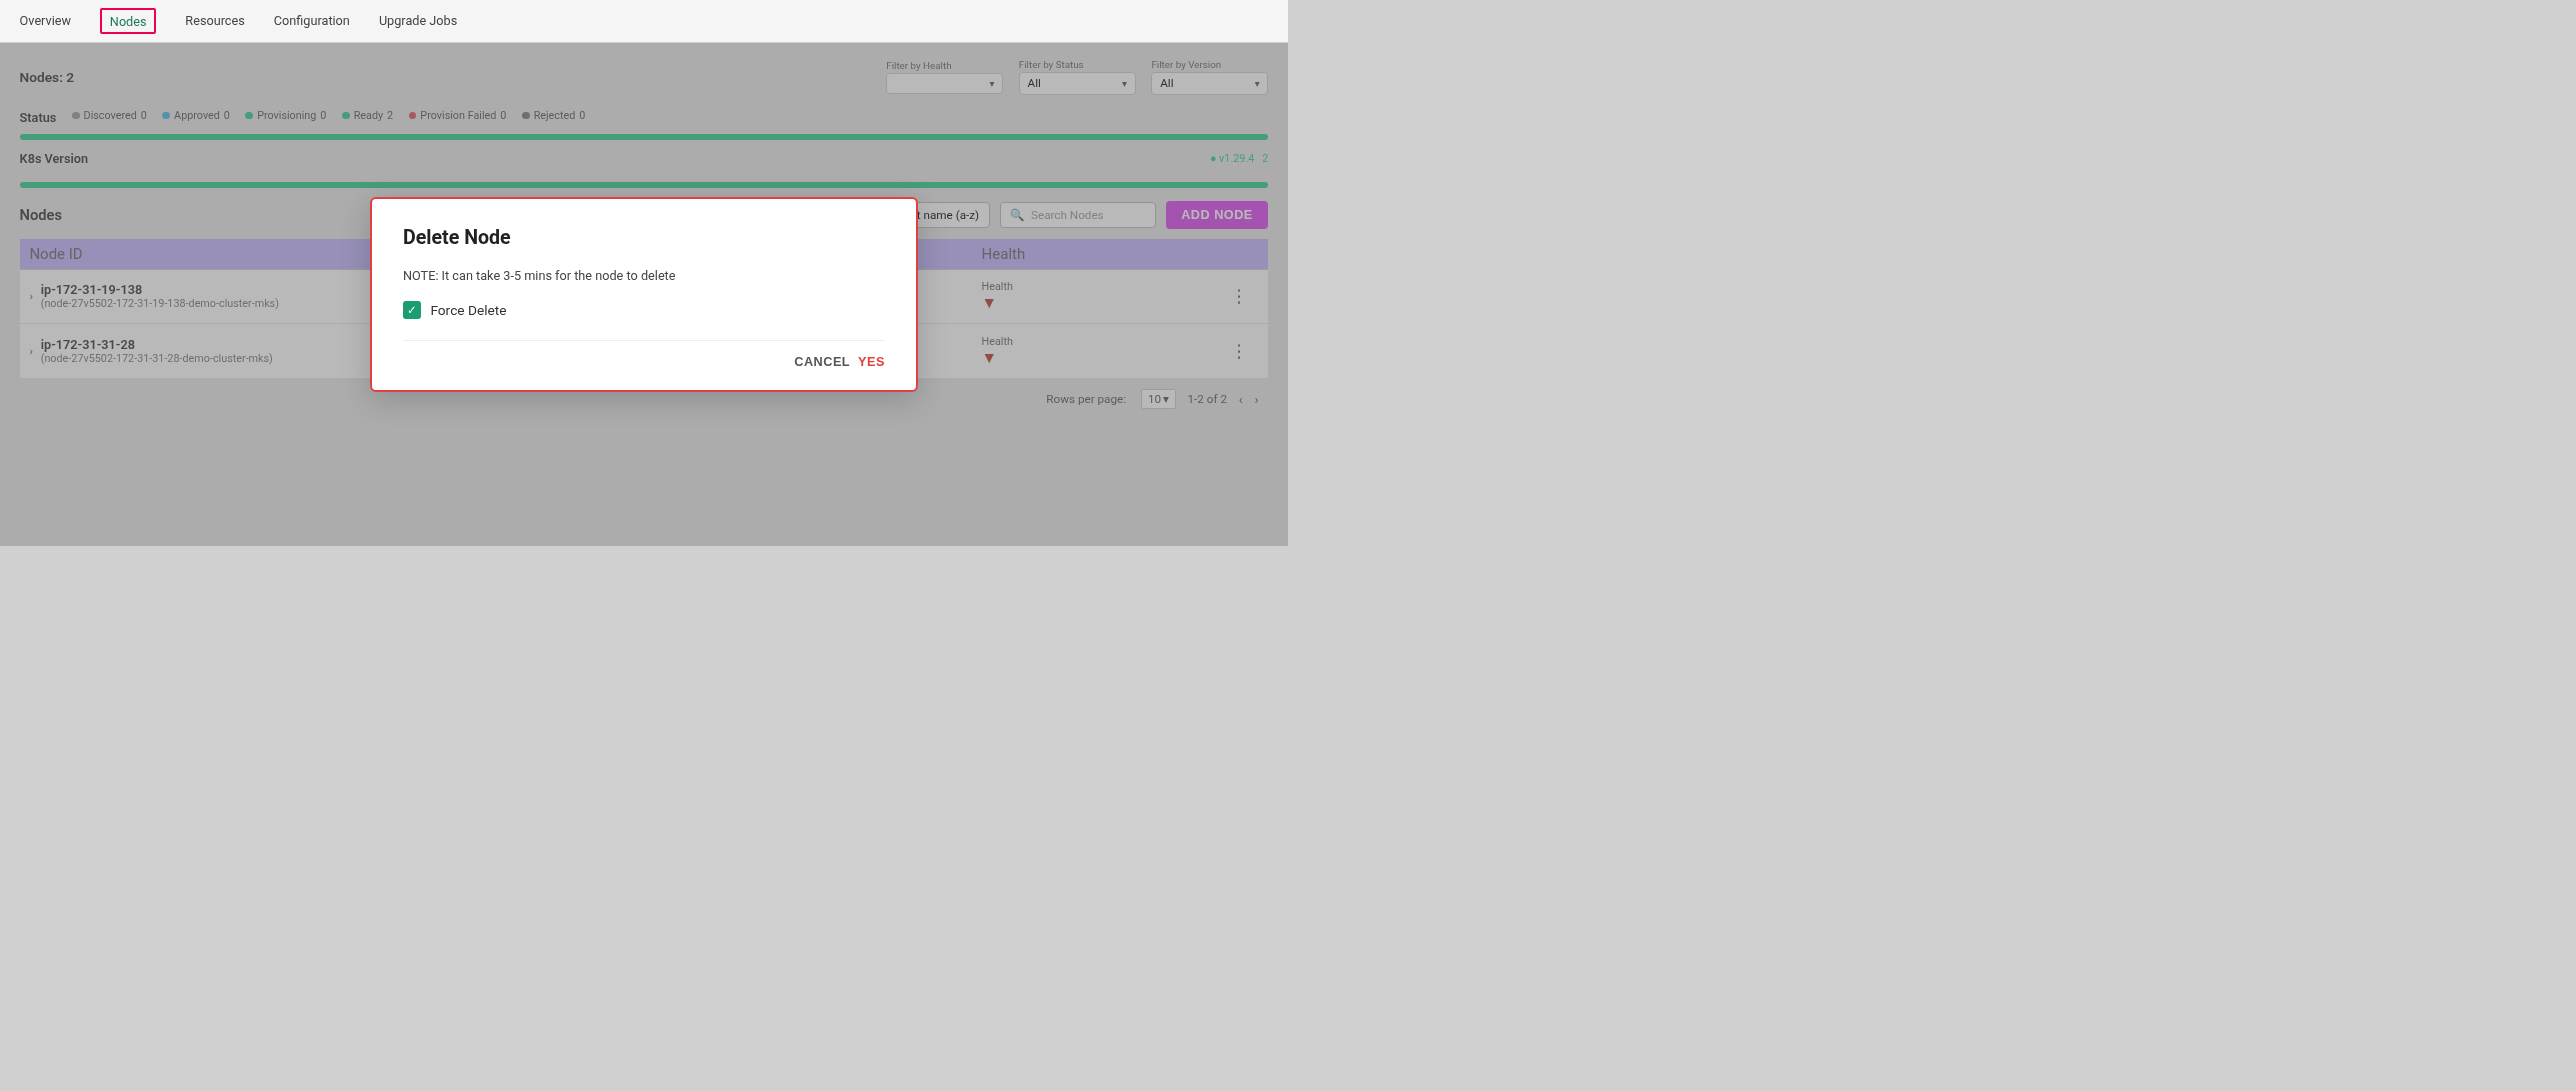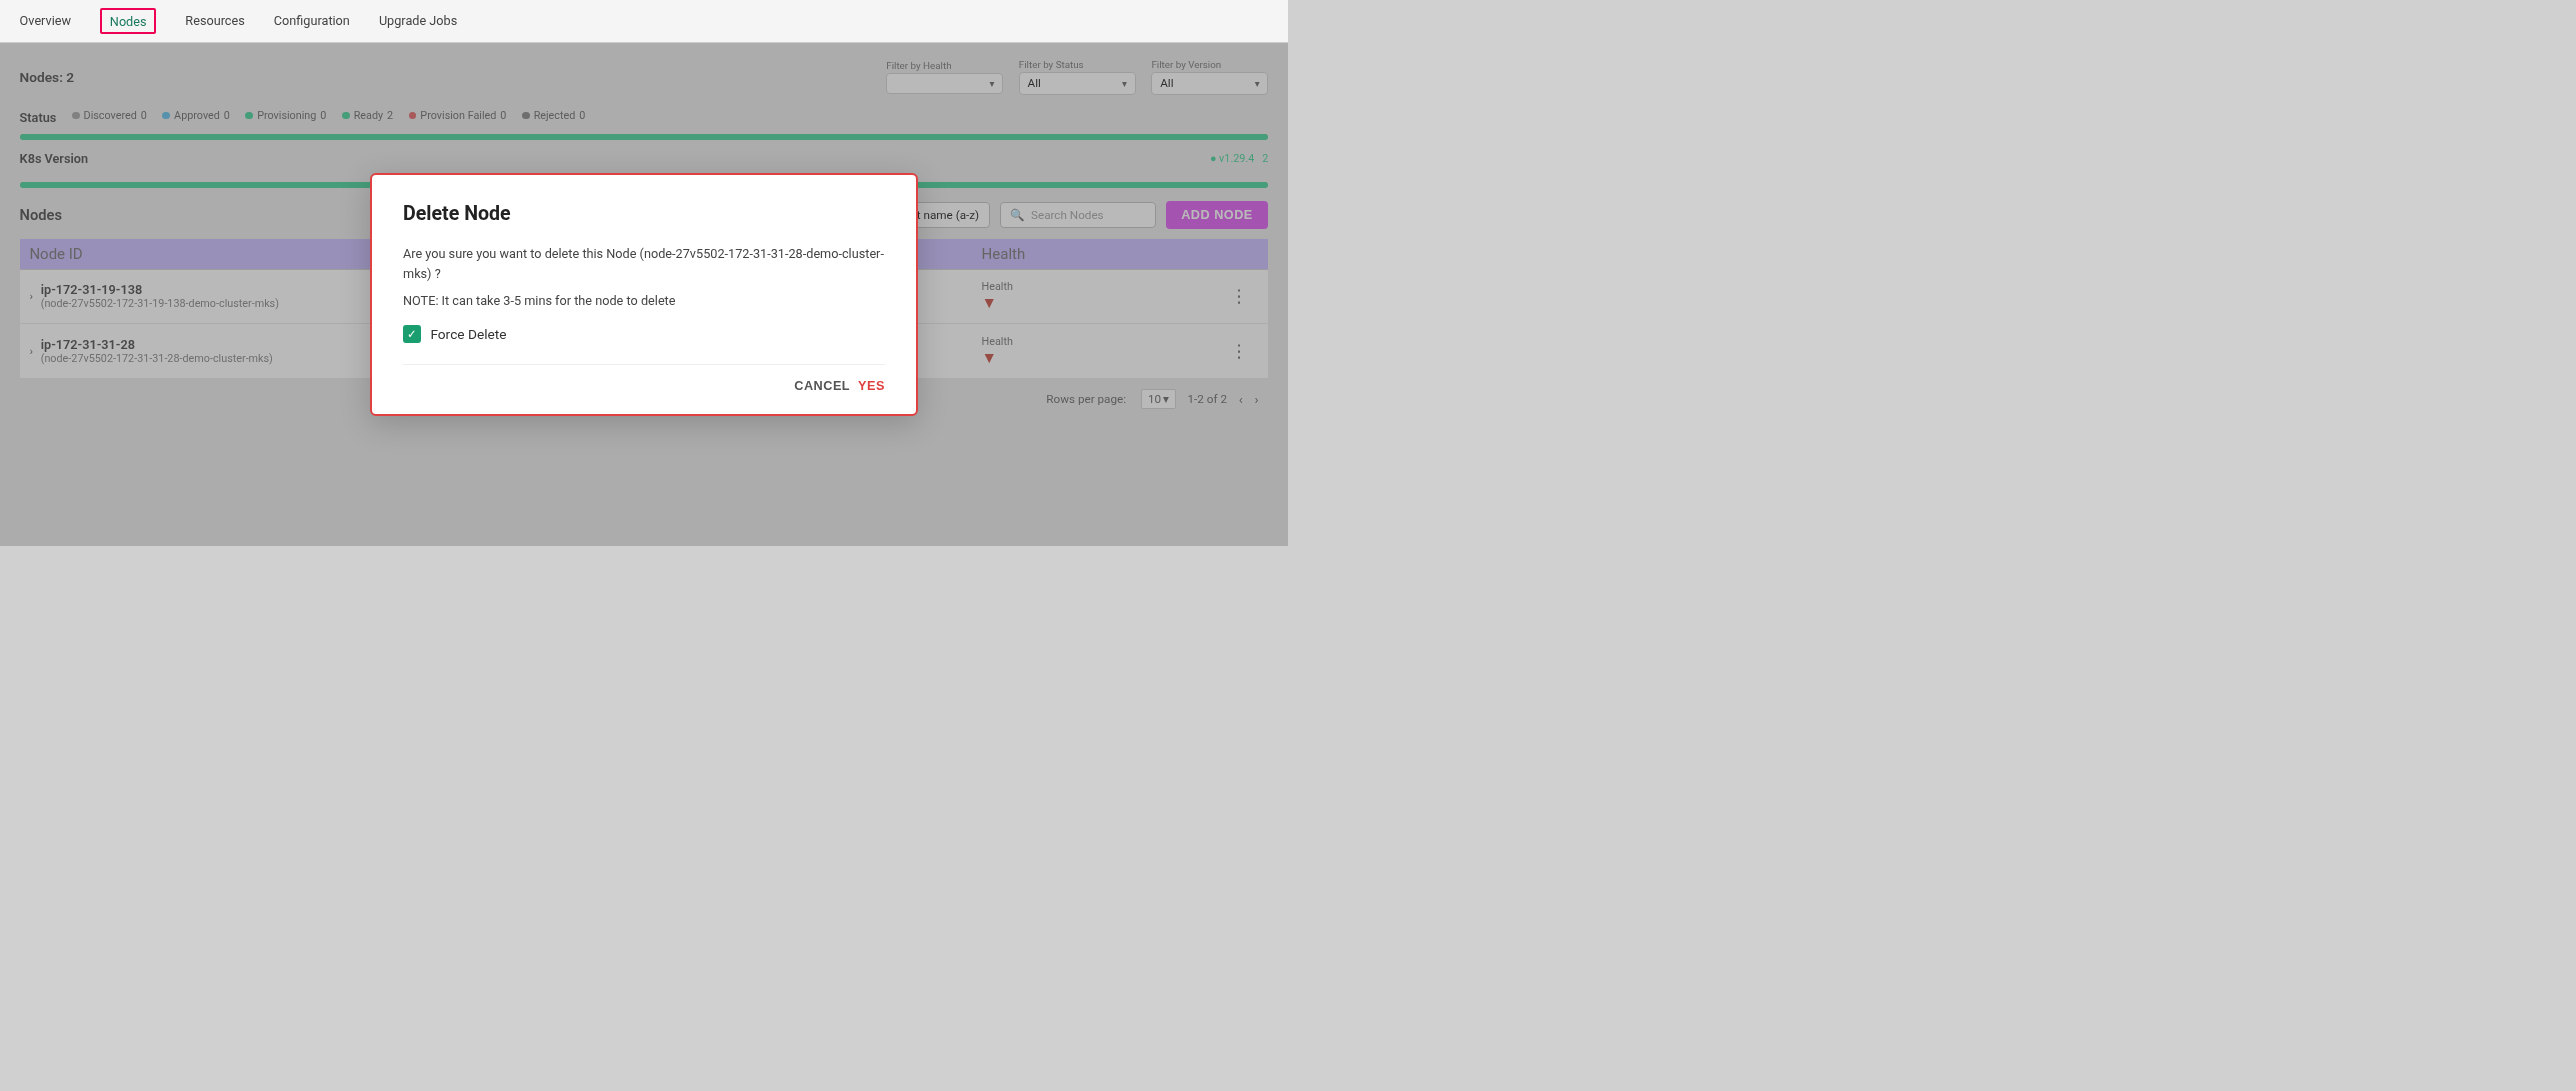--- a/index.html
+++ b/index.html
@@ -544,21 +544,20 @@
       </div>
     </div>
     <span>1-2 of 2</span>
     <span class="page-nav">‹</span>
     <span class="page-nav">›</span>
   </div>
 
   <div class="modal-overlay">
     <div class="modal">
       <div class="modal-title">Delete Node</div>
-      <div class="modal-body">Are you sure you want to delete this Node (node-27v5502-172-31-31-28-demo-cluster-mks) ?</div>
       <div class="modal-note">NOTE: It can take 3-5 mins for the node to delete</div>
       <div class="modal-checkbox-row">
         <div class="modal-checkbox">✓</div>
         <span class="modal-checkbox-label">Force Delete</span>
       </div>
       <div class="modal-actions">
         <button class="cancel-btn">CANCEL</button>
         <button class="yes-btn">YES</button>
       </div>
     </div>

